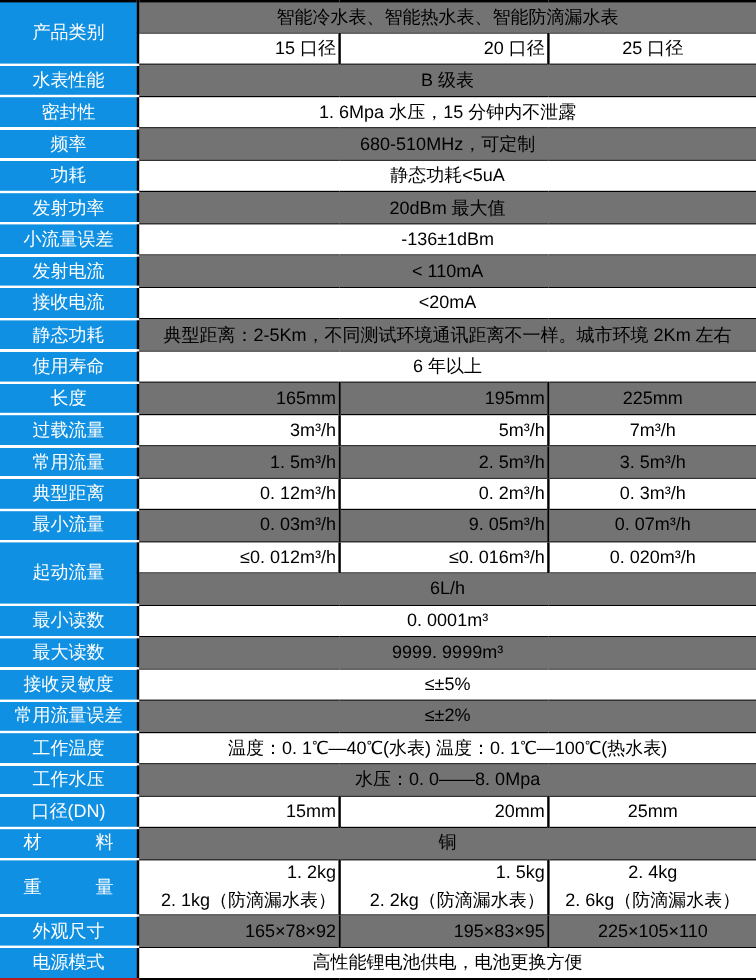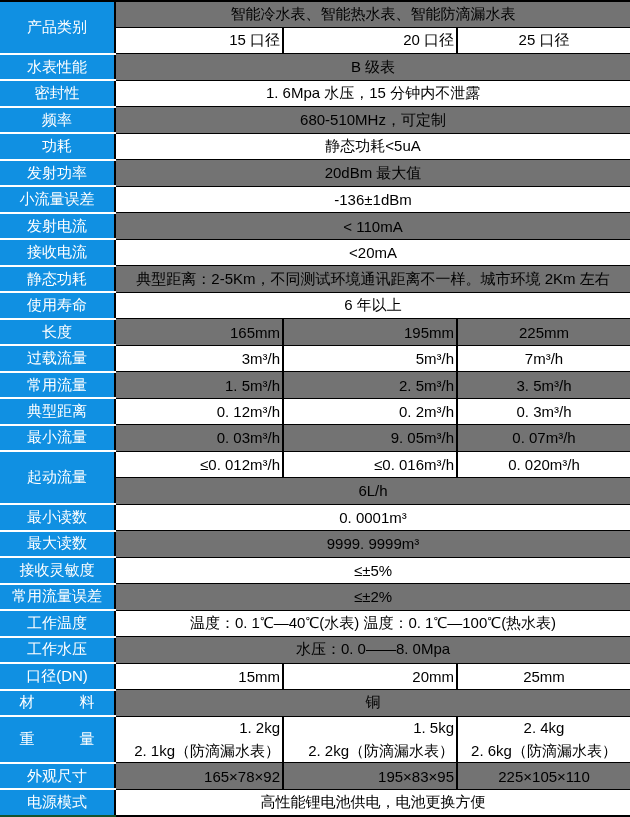--- a/index.html
+++ b/index.html
@@ -18,21 +18,21 @@
   }
   td { text-align: center; vertical-align: middle; padding: 0 2px; overflow: hidden; }
   tr { height: 26px; }
   tr.dbl { height: 37px; }
   td.label {
     background: #1090e2;
     color: #ffffff;
     border-right: 2px solid #000;
     border-bottom: 2px solid #ffffff;
   }
-  td.label.last { border-bottom: 2px solid #14532d; }
+  td.label.last { border-bottom: 2px solid #b91c1c; }
   td.data { background: #ffffff; border-bottom: 1px solid #000; }
   tr.band td.data { background: #737373; }
   td.data.sep { border-right: 2px solid #000000; text-align: right; }
   tr.dbl td.data { white-space: pre-line; line-height: 1.5; }
 </style>
 </head>
 <body>
 
 <div class="wrap">
 <table class="spec">

